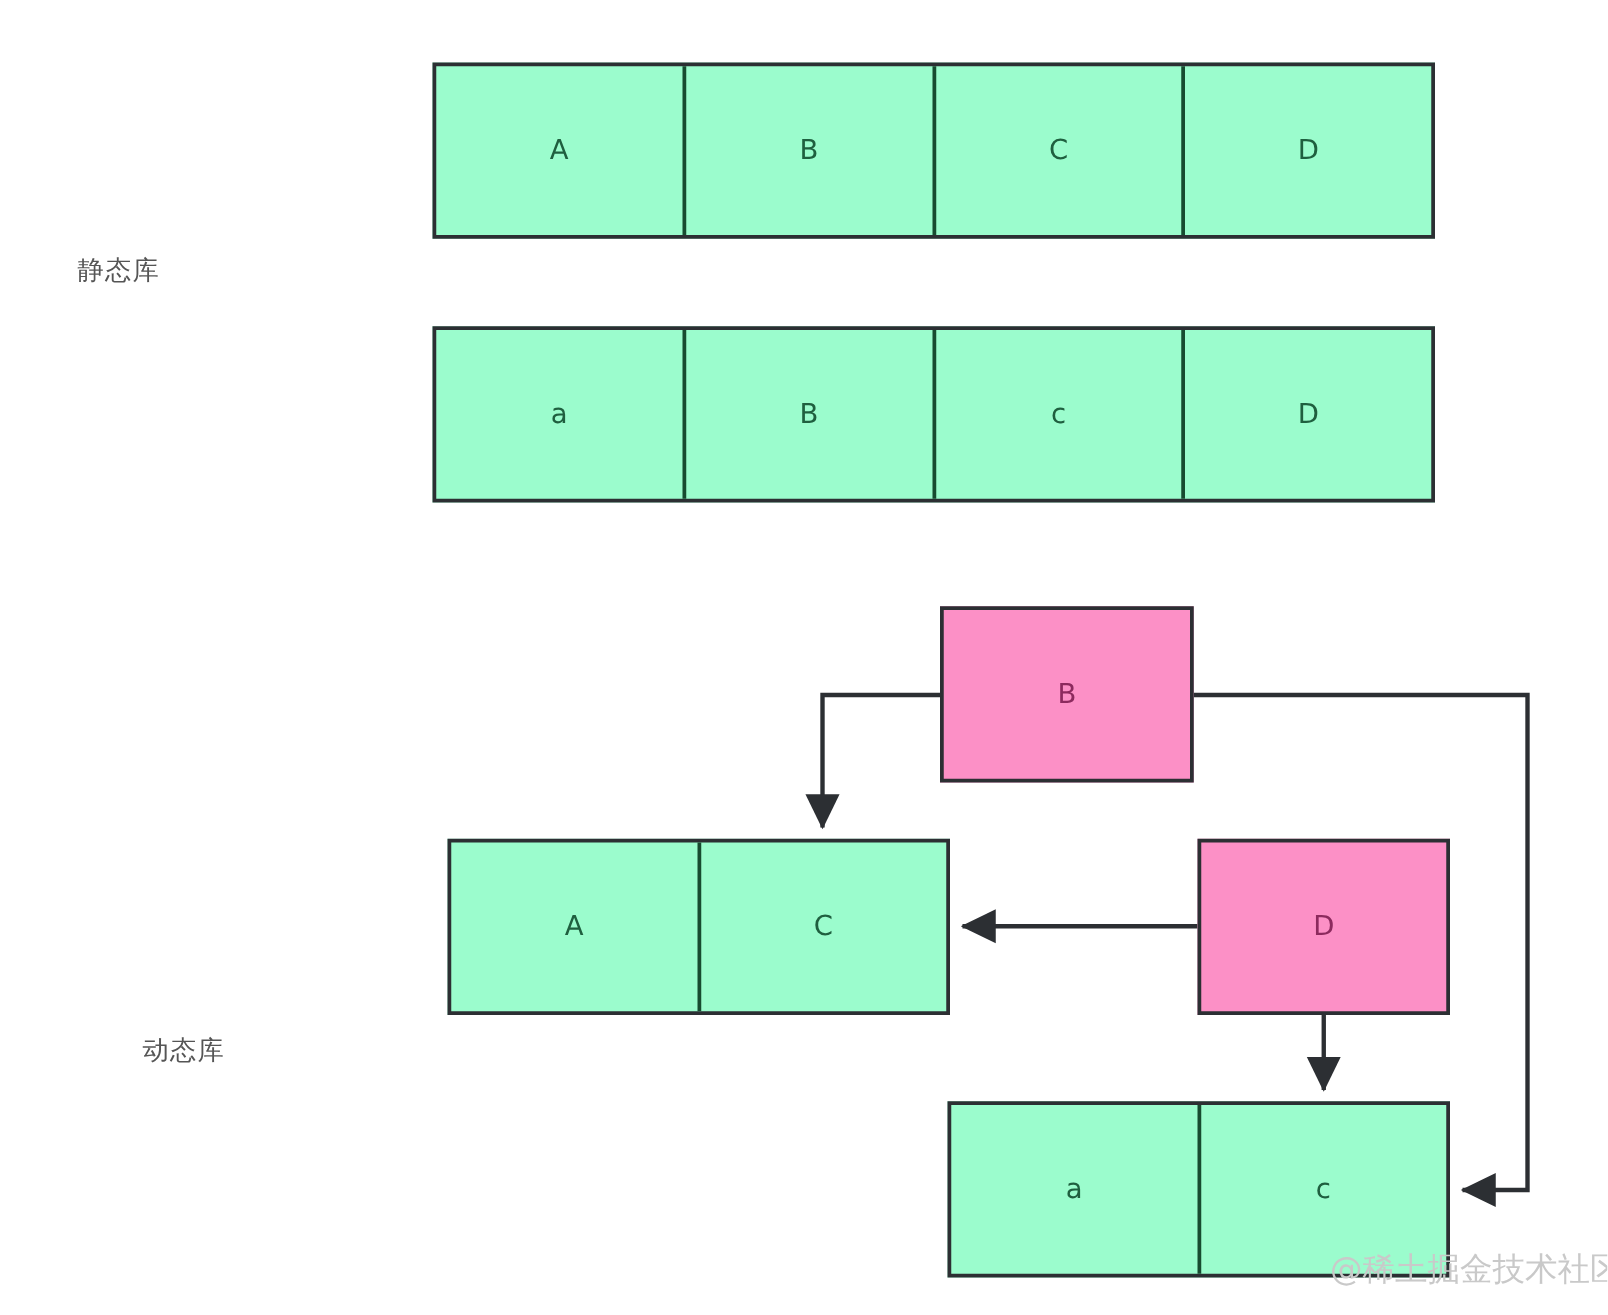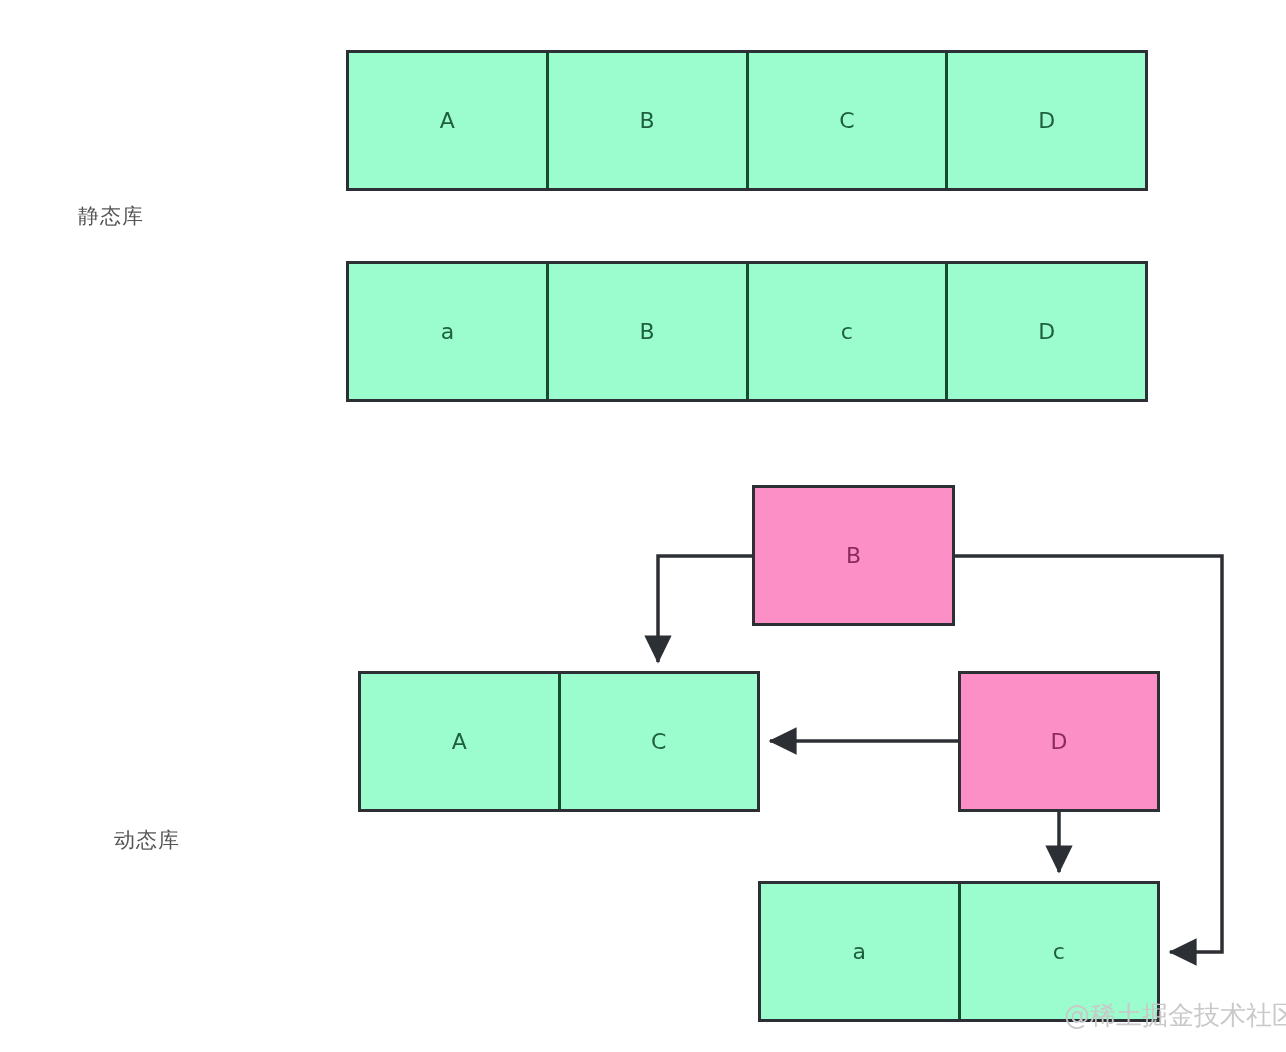--- a/index.html
+++ b/index.html
@@ -72,21 +72,21 @@
     color: #c9c9c9;
     white-space: nowrap;
     font-family: "DejaVu Sans", sans-serif;
   }
 </style>
 </head>
 <body>
 
 <div id="canvas">
 
-  <div class="row-label" style="left:78px; top:202px;">静态库</div>
+  <div class="row-label" style="left:62px; top:202px;">静态库</div>
 
   <div class="strip" style="left:346px; top:50px; width:802px; height:141px;">
     <div class="cell">A</div>
     <div class="cell">B</div>
     <div class="cell">C</div>
     <div class="cell">D</div>
   </div>
 
   <div class="strip" style="left:346px; top:261px; width:802px; height:141px;">
     <div class="cell">a</div>

